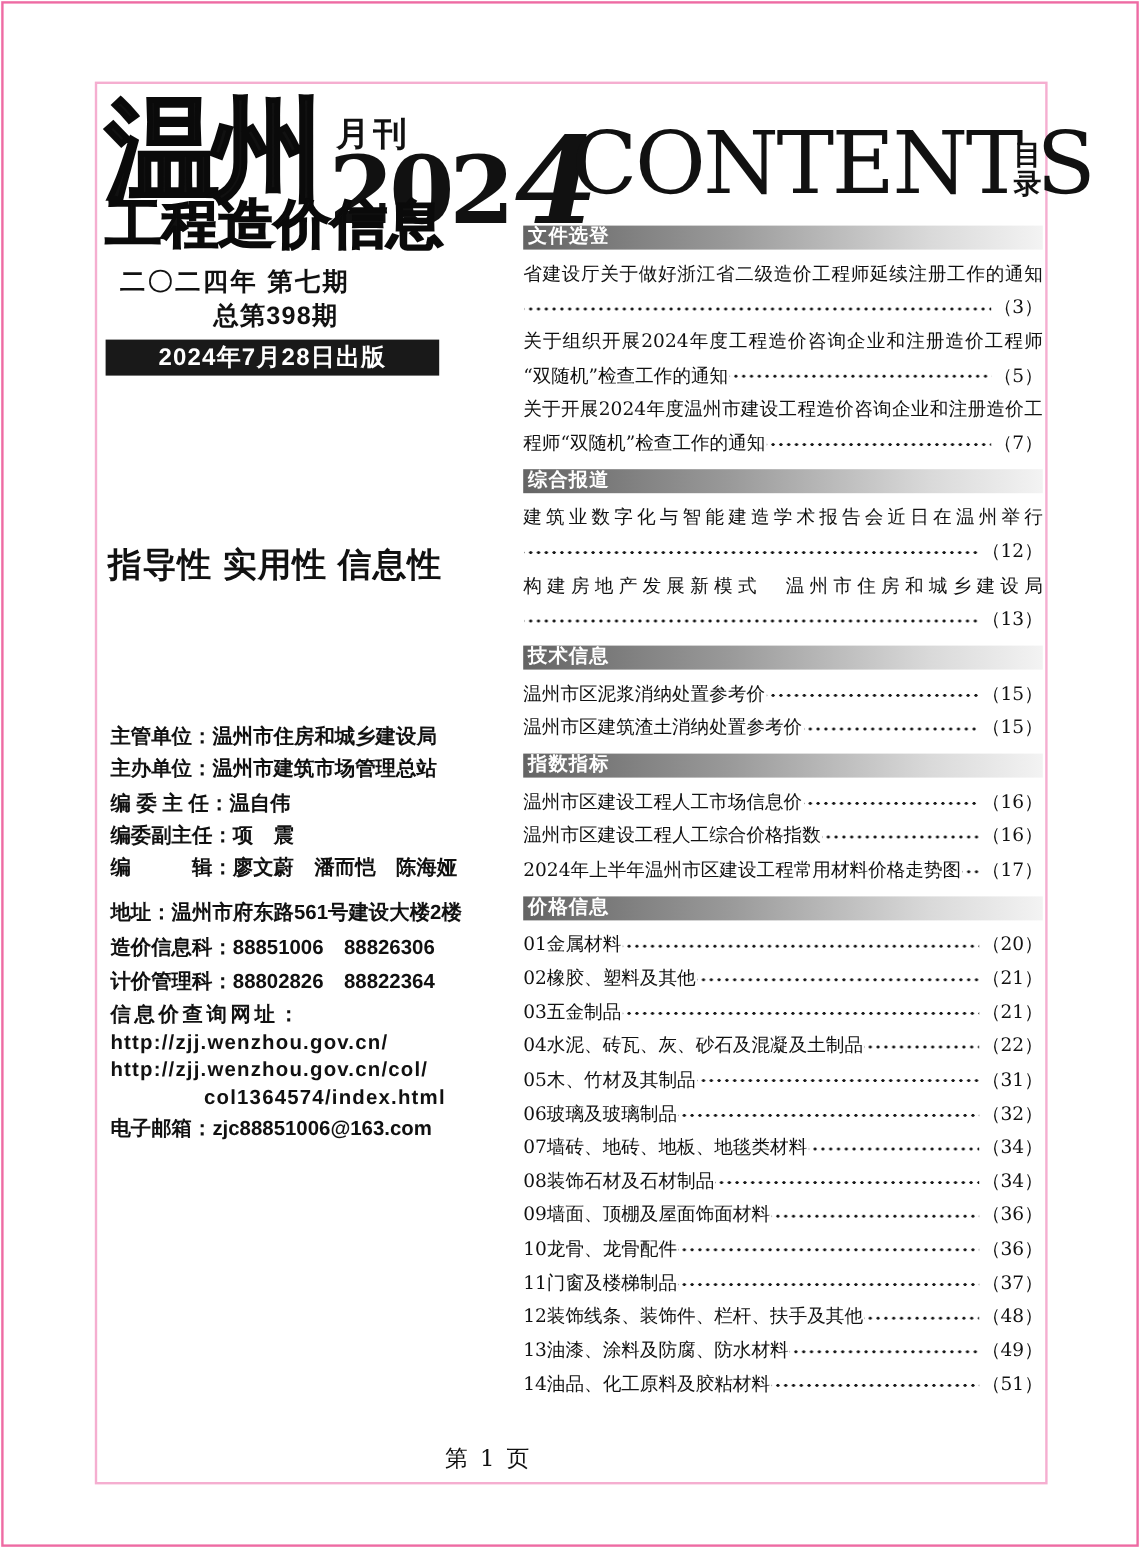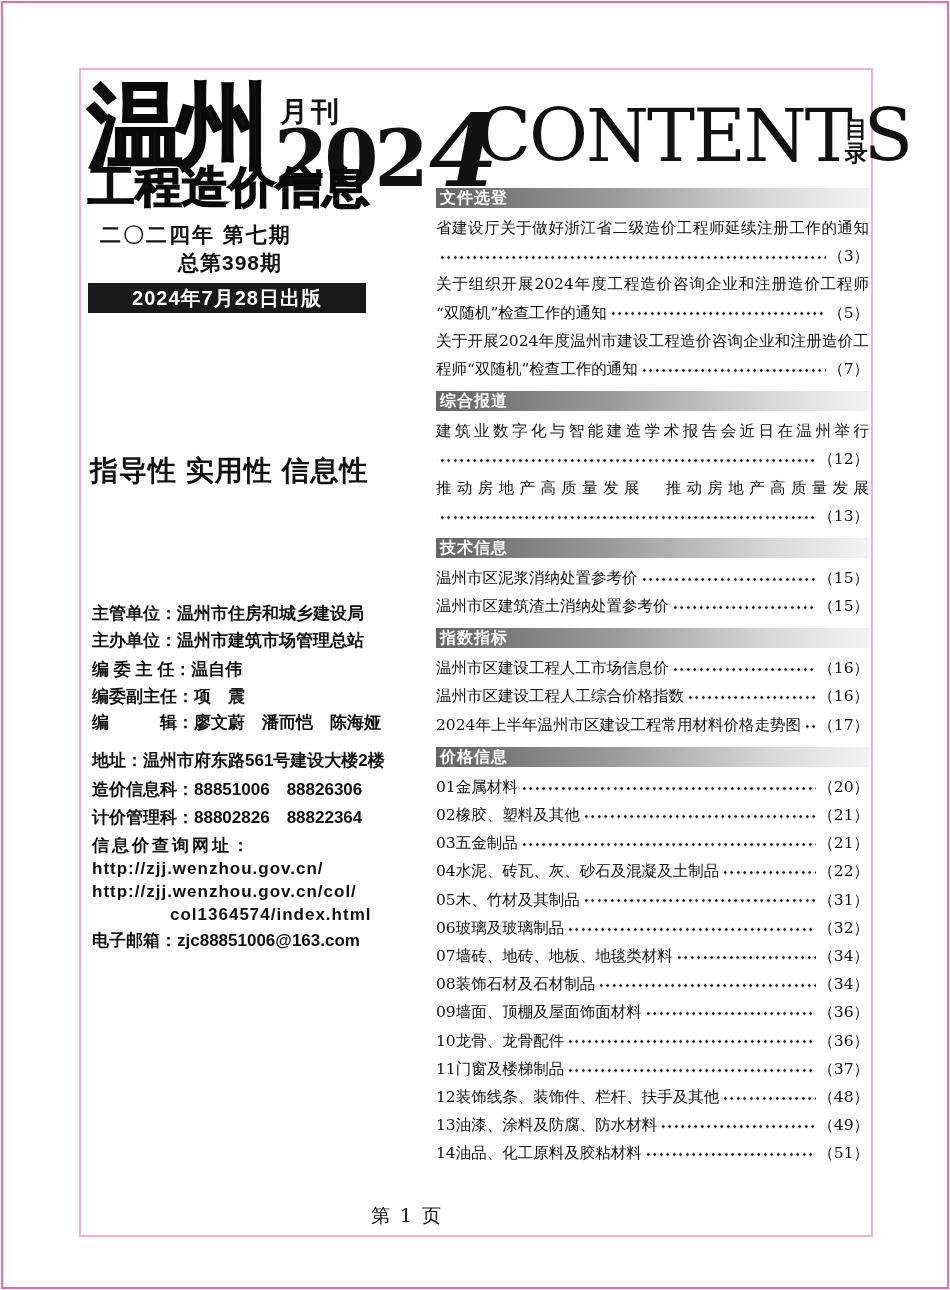--- a/index.html
+++ b/index.html
@@ -112,21 +112,21 @@
       </div>
       <div class="sec-bar">综合报道</div>
       <div class="toc-item">
         <div class="jline">建筑业数字化与智能建造学术报告会近日在温州举行</div>
         <div class="lrow">
           <span class="leader"></span>
           <span class="pgno">（12）</span>
         </div>
       </div>
       <div class="toc-item">
-        <div class="jline">推动房地产高质量发展　推动房地产高质量发展</div>
+        <div class="jline">构建房地产发展新模式　温州市住房和城乡建设局</div>
         <div class="lrow">
           <span class="leader"></span>
           <span class="pgno">（13）</span>
         </div>
       </div>
       <div class="sec-bar">技术信息</div>
       <div class="toc-item">
         <div class="lrow">
           <span class="t">温州市区泥浆消纳处置参考价</span>
           <span class="leader"></span>

